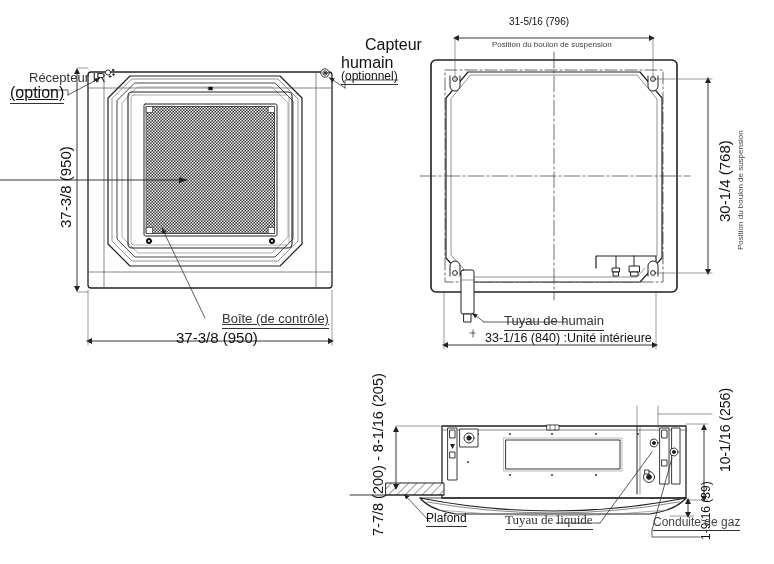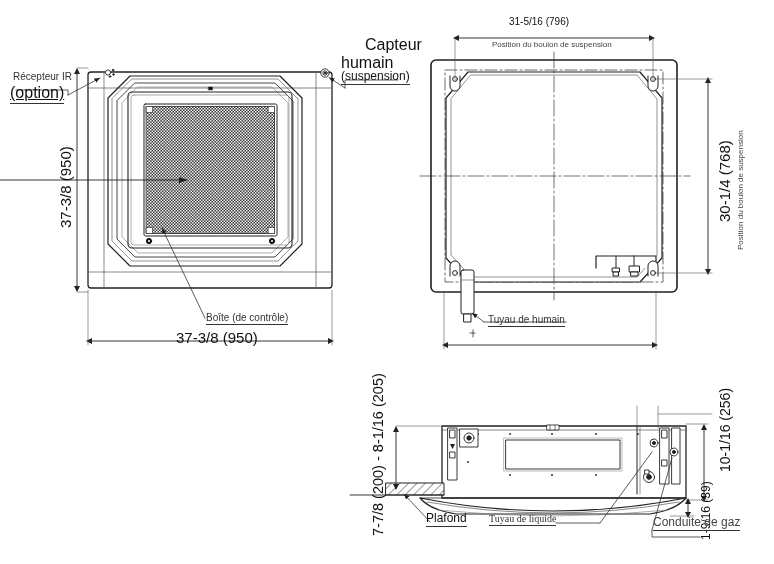--- a/index.html
+++ b/index.html
@@ -3,21 +3,21 @@
 <meta charset="utf-8">
 <style>
   html,body{margin:0;padding:0;background:#ffffff;}
   body{width:774px;height:564px;position:relative;overflow:hidden;
        font-family:"Liberation Sans","DejaVu Sans",sans-serif;color:#1a1a1a;}
   #stage{position:absolute;left:0;top:0;width:774px;height:564px;}
   svg{position:absolute;left:0;top:0;}
   .lbl{position:absolute;white-space:nowrap;line-height:1.12;}
   .big{font-size:15px;color:#111;}
   .mid{font-size:12.5px;color:#111;}
-  .sml{font-size:10px;color:#333;}
+  .sml{font-size:13px;color:#333;margin-left:16px;}
   .tiny{font-size:7.5px;color:#444;}
   .vert{transform-origin:0 0;}
   .rot90ccw{transform:rotate(-90deg);}
   .ul{border-bottom:1px solid #333;padding-bottom:1px;}
 </style>
 </head>
 <body>
 
 <div id="stage">
 
@@ -264,36 +264,37 @@
       <path d="M652,530 L652,537 L700,537" stroke="#333" stroke-width="0.8"></path>
     </g>
   </g>
 </svg>
 
 <div class="lbl sml" style="left:13px;top:71px;">Récepteur IR</div>
 <div class="lbl big ul" style="left:10px;top:84px;font-size:16px;text-decoration:underline;">(option)</div>
 
 <div class="lbl big" style="left:341px;top:36px;font-size:16px;margin-left:24px;">Capteur</div>
 <div class="lbl mid" style="left:341px;top:54px;font-size:16px;">humain</div>
-<div class="lbl mid ul" style="left:341px;top:70px;font-size:12px;">(suspension)</div>
-
-<div class="lbl sml ul" style="left:206px;top:312px;">Boîte (de contrôle)</div>
+<div class="lbl mid ul" style="left:341px;top:70px;font-size:12px;">(optionnel)</div>
+
+<div class="lbl sml ul" style="left:206px;top:312px;text-decoration:underline;">Boîte (de contrôle)</div>
 
 <div class="lbl big vert rot90ccw" style="left:58px;top:228px;font-size:15px;">37-3/8 (950)</div>
 
 <div class="lbl big" style="left:176px;top:330px;font-size:15px;">37-3/8 (950)</div>
 
 <div class="lbl big" style="left:509px;top:16px;font-size:10px;">31-5/16 (796)</div>
 <div class="lbl tiny" style="left:492px;top:41px;font-size:8px;">Position du boulon de suspension</div>
 
 <div class="lbl big vert rot90ccw" style="left:717px;top:222px;font-size:15px;">30-1/4 (768)</div>
 <div class="lbl tiny vert rot90ccw" style="left:737px;top:250px;font-size:8px;">Position du boulon de suspension</div>
 
 <div class="lbl sml ul" style="left:488px;top:314px;">Tuyau de humain</div>
 
+<div class="lbl mid" style="left:485px;top:331px;font-size:12.5px;">33-1/16 (840) :Unité intérieure</div>
 
 <div class="lbl big vert rot90ccw" style="left:370px;top:536px;font-size:14.5px;">7-7/8 (200) - 8-1/16 (205)</div>
 
 <div class="lbl big vert rot90ccw" style="left:718px;top:472px;font-size:14px;">10-1/16 (256)</div>
 
 <div class="lbl mid vert rot90ccw" style="left:700px;top:540px;font-size:12px;">1-9/16 (39)</div>
 
 <div class="lbl big ul" style="left:426px;top:512px;font-size:12px;">Plafond</div>
 
 <div class="lbl sml ul" style="left:489px;top:513px;font-family:Liberation Serif, serif;">Tuyau de liquide</div>

